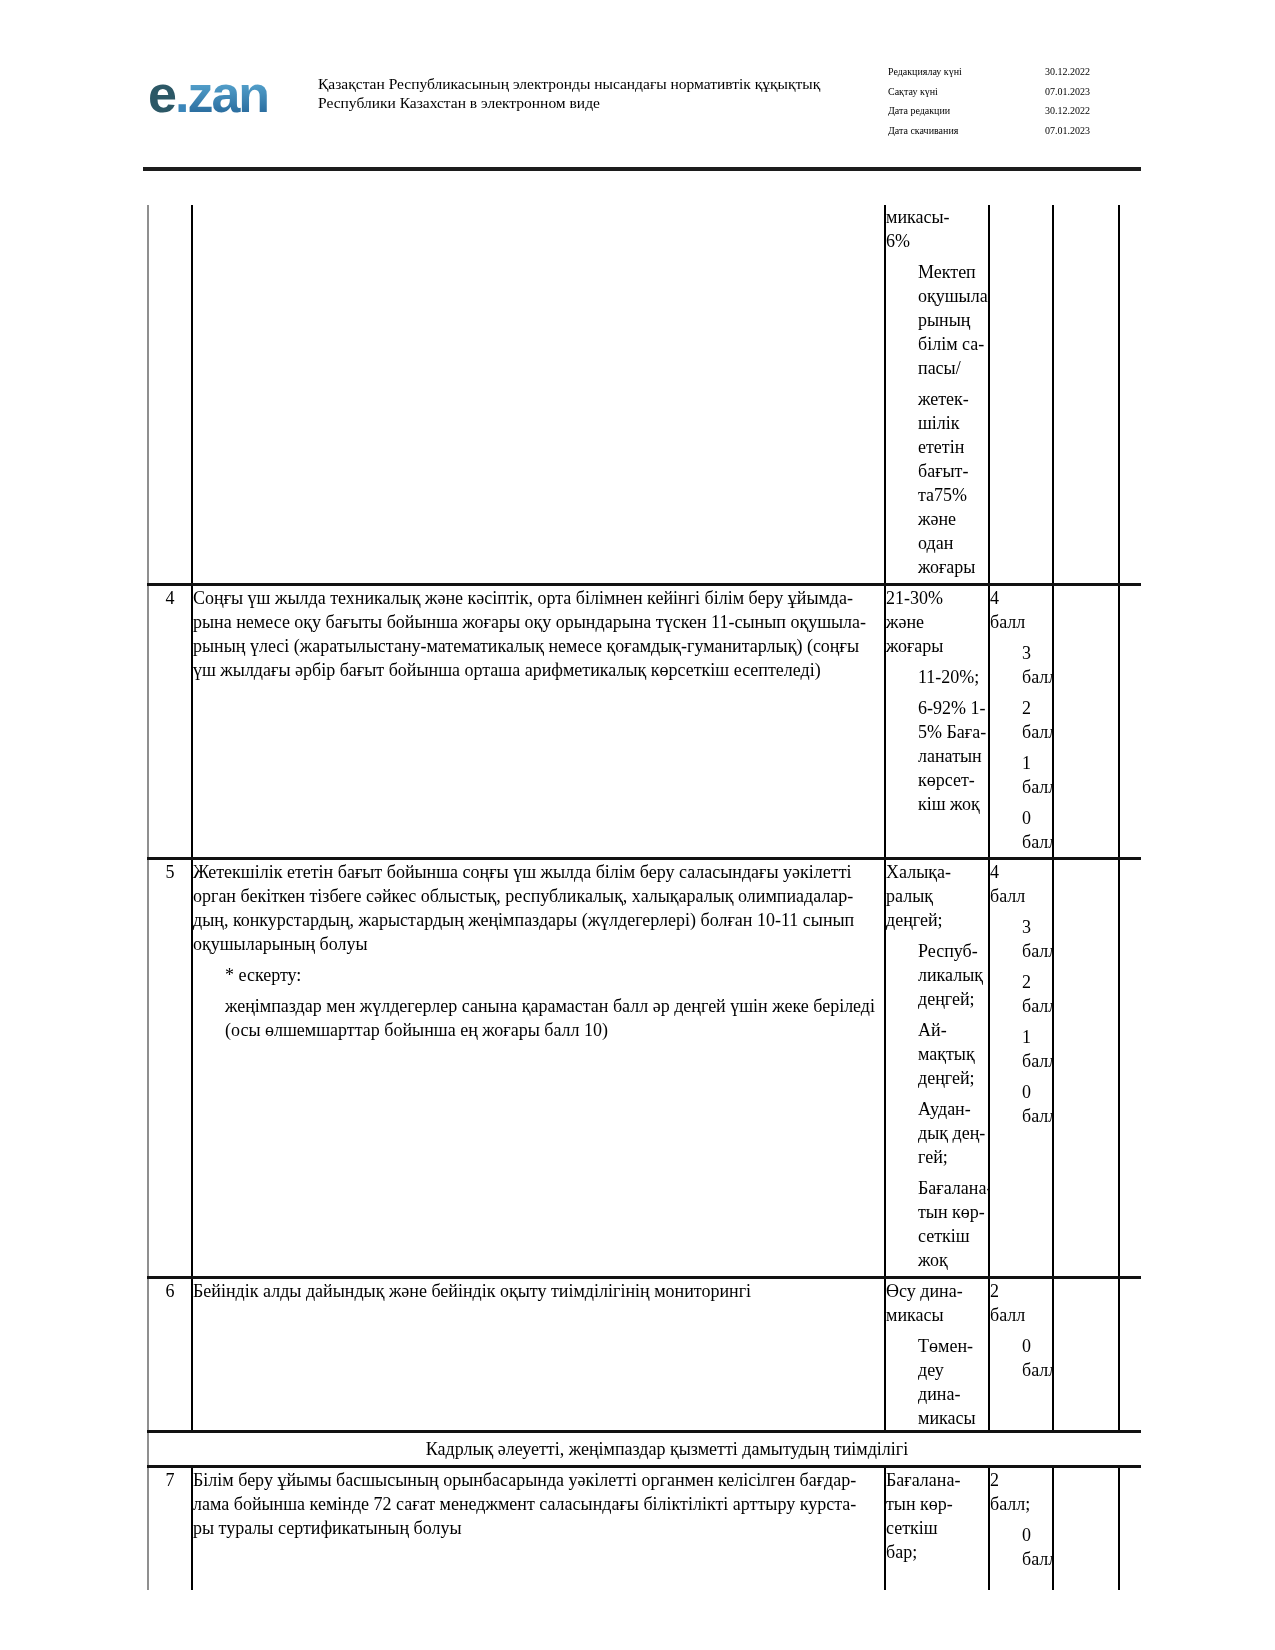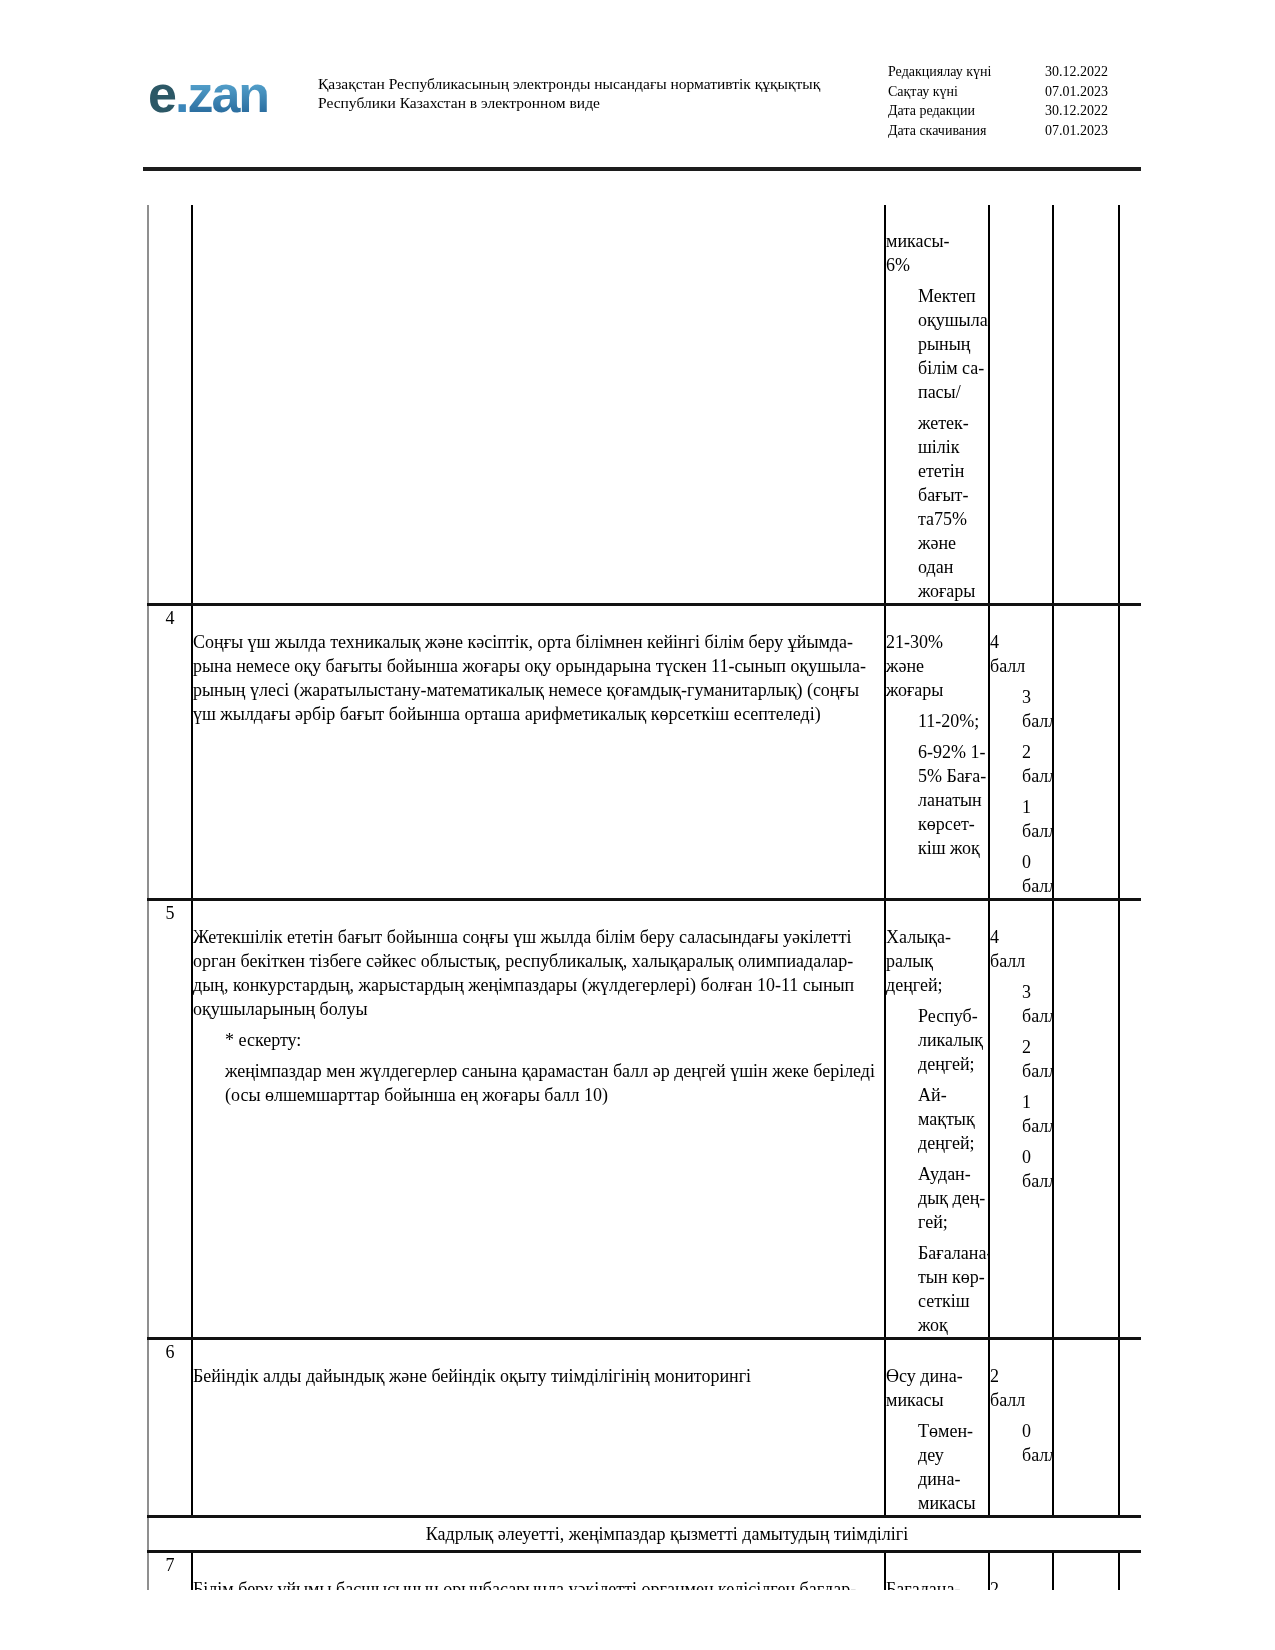--- a/index.html
+++ b/index.html
@@ -10,39 +10,39 @@
   .logo{position:absolute;left:148px;top:68px;font-family:"Liberation Sans", sans-serif;
         font-weight:bold;font-size:52px;letter-spacing:-2px;line-height:1;}
   .logo .pre{color:#2c5866;}
   .logo .dot{color:#3a86ba;}
   .logo .suf{color:#2f7db3;}
   @supports ((-webkit-background-clip:text) or (background-clip:text)){
     .logo .suf{background:linear-gradient(#6cbfe6,#1d5c90);-webkit-background-clip:text;background-clip:text;color:transparent;}
   }
   .title-block{position:absolute;left:318px;top:74px;width:560px;font-size:15.5px;line-height:19px;}
   .title-block .hline{white-space:nowrap;}
-  .meta-block{position:absolute;left:888px;top:62px;font-size:14px;line-height:19.5px;}
+  .meta-block{position:absolute;left:888px;top:62px;font-size:10px;line-height:19.5px;}
   .meta-row{display:flex;}
   .meta-label{width:157px;}
   .meta-value{width:90px;}
   .header-rule{position:absolute;left:143px;top:167px;width:1042px;height:4px;background:#1c1c1c;}
 
   
   .table-wrap{position:absolute;left:147px;top:205px;width:1040px;height:1385px;overflow:hidden;}
   table.criteria{border-collapse:collapse;table-layout:fixed;width:1038px;
                  border-left:2px solid #8f8f8f;border-right:2px solid #8f8f8f;
                  font-size:18px;line-height:24px;}
   table.criteria td{vertical-align:top;border-right:2px solid #000;padding:0;overflow:hidden;}
   table.criteria td:last-child{border-right:none;}
   tr.sep td{border-top:3px solid #111;}
   td.num{text-align:center;padding-top:7px;}
   td.desc{padding:6px 14px 0 14px;}
   td.crit{padding:6px 4px 0 13px;}
   td.pts{padding:6px 2px 0 13px;}
-  .para{white-space:pre-line;margin-top:24px;}
+  .para{white-space:pre-line;}
   .para + .para{margin-top:7px;padding-left:32px;}
   tr.r-cont{height:379px;}
   tr.r4{height:274px;}
   tr.r5{height:419px;}
   tr.r6{height:136px;}
   tr.r-sec{height:35px;}
   tr.r-sec td{border-top:3px solid #111;border-bottom:3px solid #111;text-align:center;vertical-align:middle;padding:0;}
   tr.r7{height:142px;}
 </style>
 </head>

